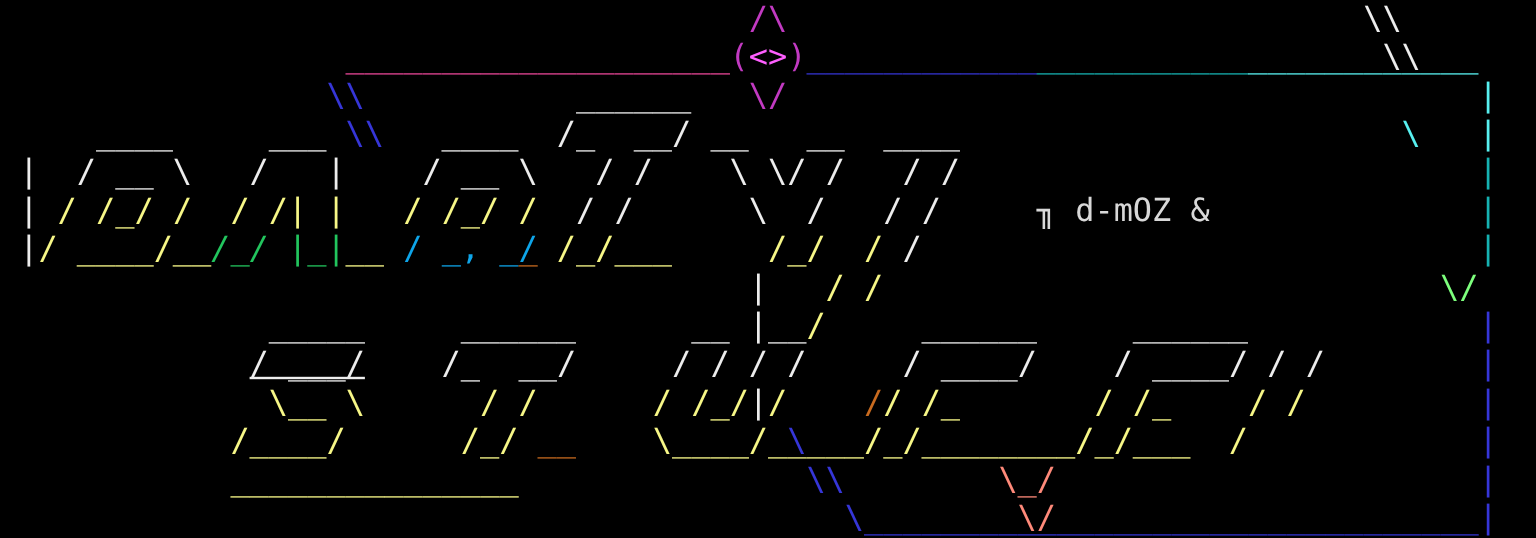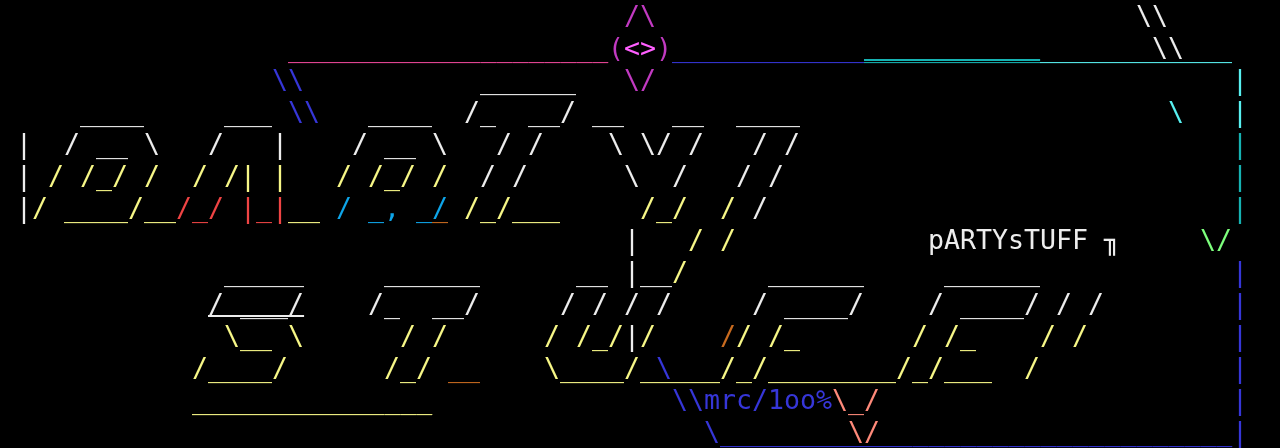--- a/index.html
+++ b/index.html
@@ -24,21 +24,21 @@
 
 <div id="canvas">
   <div id="art-layer">
       <span class="seg" style="left: 624px; top: 0px; color: rgb(194, 58, 194);">/\</span>
       <span class="seg" style="left: 1136px; top: 0px; color: rgb(237, 237, 237);">\\</span>
       <span class="seg" style="left: 288px; top: 32px; color: #ec4899;">____________________</span>
       <span class="seg" style="left: 608px; top: 32px; color: rgb(194, 58, 194);">(</span>
       <span class="seg" style="left: 624px; top: 32px; color: rgb(255, 95, 255);">&lt;&gt;</span>
       <span class="seg" style="left: 656px; top: 32px; color: rgb(194, 58, 194);">)</span>
       <span class="seg" style="left: 672px; top: 32px; color: rgb(54, 54, 216);">____________</span>
-      <span class="seg" style="left: 864px; top: 32px; color: rgb(22, 178, 178); text-decoration: underline;">___________</span>
+      <span class="seg" style="left: 864px; top: 32px; color: rgb(22, 178, 178);">___________</span>
       <span class="seg" style="left: 1040px; top: 32px; color: rgb(88, 240, 240);">____________</span>
       <span class="seg" style="left: 1152px; top: 32px; color: rgb(237, 237, 237);">\\</span>
       <span class="seg" style="left: 272px; top: 64px; color: rgb(54, 54, 216);">\\</span>
       <span class="seg" style="left: 480px; top: 64px; color: rgb(237, 237, 237);">______</span>
       <span class="seg" style="left: 624px; top: 64px; color: rgb(194, 58, 194);">\/</span>
       <span class="seg" style="left: 1232px; top: 64px; color: rgb(88, 240, 240);">|</span>
       <span class="seg" style="left: 80px; top: 96px; color: rgb(237, 237, 237);">____</span>
       <span class="seg" style="left: 224px; top: 96px; color: rgb(237, 237, 237);">___</span>
       <span class="seg" style="left: 288px; top: 96px; color: rgb(54, 54, 216);">\\</span>
       <span class="seg" style="left: 368px; top: 96px; color: rgb(237, 237, 237);">____</span>
@@ -61,21 +61,21 @@
       <span class="seg" style="left: 48px; top: 160px; color: rgb(247, 247, 135);">/ /_/ /</span>
       <span class="seg" style="left: 192px; top: 160px; color: rgb(247, 247, 135);">/ /| |</span>
       <span class="seg" style="left: 336px; top: 160px; color: rgb(247, 247, 135);">/ /_/ /</span>
       <span class="seg" style="left: 480px; top: 160px; color: rgb(237, 237, 237);">/ /</span>
       <span class="seg" style="left: 624px; top: 160px; color: rgb(237, 237, 237);">\  /</span>
       <span class="seg" style="left: 736px; top: 160px; color: rgb(237, 237, 237);">/ /</span>
       <span class="seg" style="left: 1232px; top: 160px; color: rgb(22, 178, 178);">|</span>
       <span class="seg" style="left: 16px; top: 192px; color: rgb(237, 237, 237);">|</span>
       <span class="seg" style="left: 32px; top: 192px; color: rgb(247, 247, 135);">/ ____/</span>
       <span class="seg" style="left: 144px; top: 192px; color: rgb(247, 247, 135);">__</span>
-      <span class="seg" style="left: 176px; top: 192px; color: #ef4444;">/_/ |_|</span>
+      <span class="seg" style="left: 176px; top: 192px; color: #22c55e; font-style: italic;">/_/ |_|</span>
       <span class="seg" style="left: 288px; top: 192px; color: rgb(247, 247, 135);">__</span>
       <span class="seg" style="left: 336px; top: 192px; color: #0ea5e9;">/ _, _/</span>
       <span class="seg" style="left: 432px; top: 192px; color: rgb(201, 107, 31);">_</span>
       <span class="seg" style="left: 464px; top: 192px; color: rgb(247, 247, 135);">/_/</span>
       <span class="seg" style="left: 512px; top: 192px; color: rgb(247, 247, 135);">___</span>
       <span class="seg" style="left: 640px; top: 192px; color: rgb(247, 247, 135);">/_/</span>
       <span class="seg" style="left: 720px; top: 192px; color: rgb(247, 247, 135);">/</span>
       <span class="seg" style="left: 752px; top: 192px; color: rgb(237, 237, 237);">/</span>
       <span class="seg" style="left: 1232px; top: 192px; color: rgb(22, 178, 178);">|</span>
       <span class="seg" style="left: 624px; top: 224px; color: rgb(237, 237, 237);">|</span>
@@ -120,15 +120,14 @@
       <span class="seg" style="left: 1232px; top: 352px; color: rgb(54, 54, 216);">|</span>
       <span class="seg" style="left: 192px; top: 384px; color: rgb(247, 247, 135);">_______________</span>
       <span class="seg" style="left: 672px; top: 384px; color: rgb(54, 54, 216);">\\</span>
       <span class="seg" style="left: 832px; top: 384px; color: rgb(255, 138, 122);">\_/</span>
       <span class="seg" style="left: 1232px; top: 384px; color: rgb(54, 54, 216);">|</span>
       <span class="seg" style="left: 704px; top: 416px; color: rgb(54, 54, 216);">\</span>
       <span class="seg" style="left: 720px; top: 416px; color: rgb(54, 54, 216);">________________________________</span>
       <span class="seg" style="left: 848px; top: 416px; color: rgb(255, 138, 122);">\/</span>
       <span class="seg" style="left: 1232px; top: 416px; color: rgb(54, 54, 216);">|</span>
     </div>
-  <span class="txt" id="subtitle" style="left: 928px; top: 224px; color: rgb(237, 237, 237);">pARTYsTUFF ╖</span>
-  <span class="txt" id="artist" style="left: 704px; top: 384px; color: rgb(54, 54, 216);">mrc/1oo%</span>
+  <span class="txt" id="title" style="left: 864px; top: 160px; color: rgb(216, 216, 216);">╖ d-mOZ &amp;</span>
 </div>
 
 </body></html>

